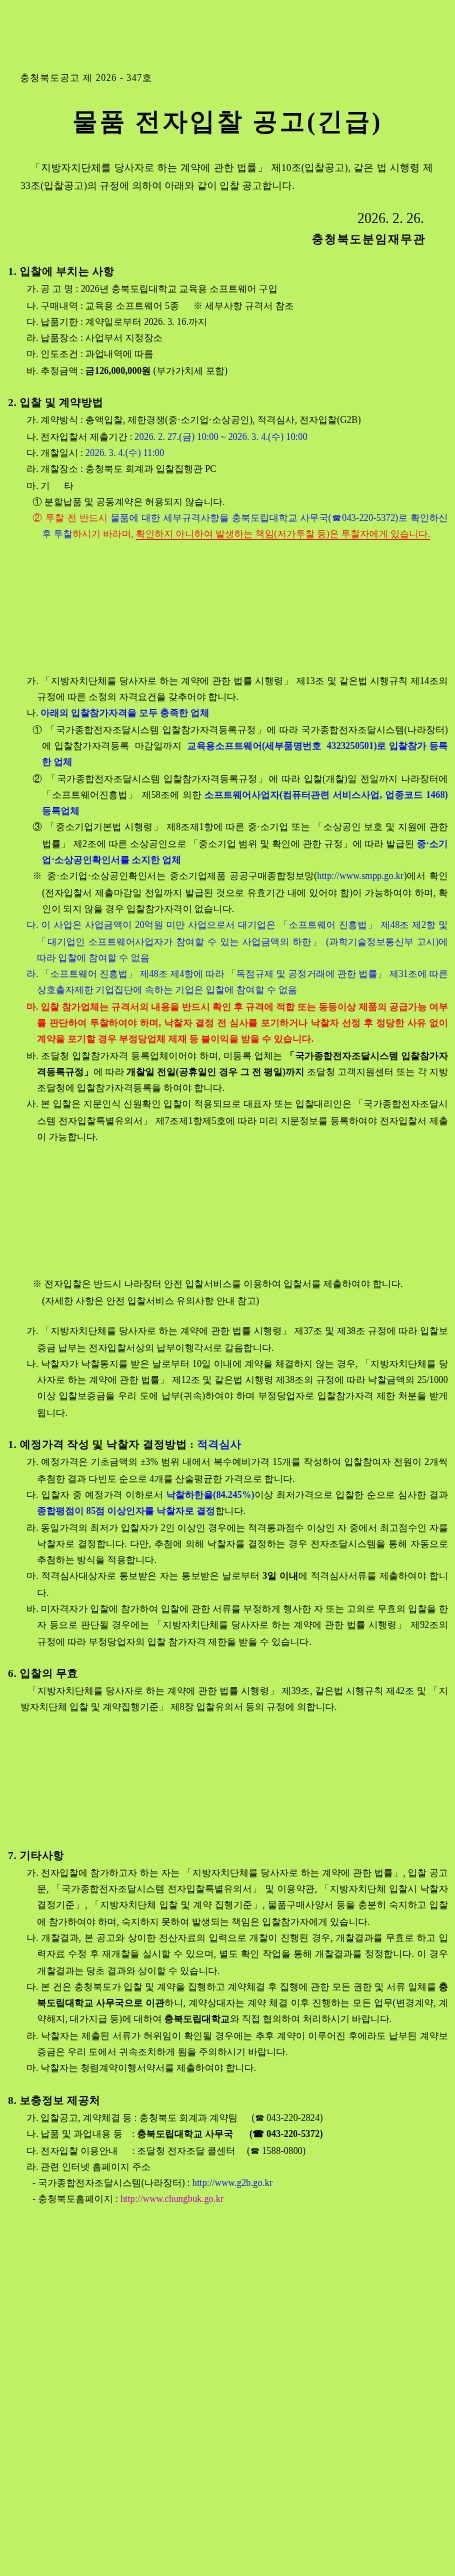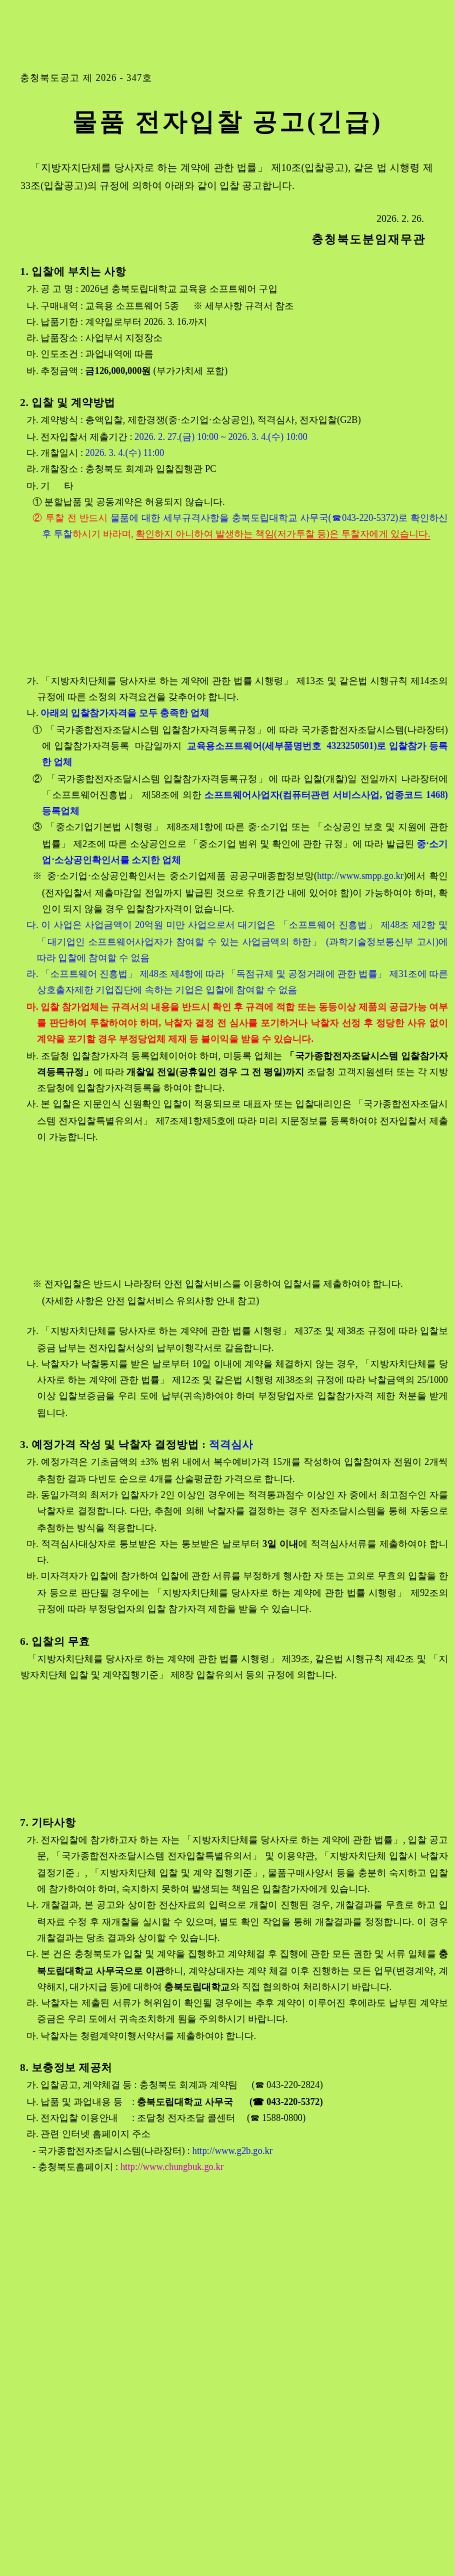--- a/index.html
+++ b/index.html
@@ -9,26 +9,26 @@
     background:#bef264;
     overflow:hidden;
     font-family:"Liberation Serif","DejaVu Serif",serif;
     color:#000;
     font-size:9.4px;
     line-height:16.3px;
   }
   .notice-no{margin:72px 0 0 20px;font-size:9.4px;line-height:13.2px;letter-spacing:0.6px;}
   .doc-title{margin-top:22px;text-align:center;font-size:25px;line-height:29px;font-weight:900;letter-spacing:2.2px;}
   .intro{margin:23px 22px 0 20.4px;text-indent:10px;font-size:10px;line-height:18px;text-align:justify;}
-  .doc-date{margin:16.5px 31px 0 0;text-align:right;font-size:10px;line-height:14.3px;}
+  .doc-date{margin:16.5px 31px 0 0;text-align:right;font-size:14px;line-height:14.3px;}
   .issuer{margin:5.5px 29px 0 0;text-align:right;font-size:11.6px;line-height:16.5px;font-weight:bold;letter-spacing:1.1px;}
   .sections{margin-top:0;}
   .section{margin-top:14.3px;}
   .section.pb{margin-top:130px;}
-  .sec-title{margin-left:20px;margin-right:22px;font-size:10.8px;font-weight:bold;line-height:19px;letter-spacing:0.3px;}
+  .sec-title{margin-left:8px;margin-right:22px;font-size:10.8px;font-weight:bold;line-height:19px;letter-spacing:0.3px;}
   .item{margin-right:7px;white-space:pre-wrap;text-align:justify;}
   .item.lv0{margin-left:20.4px;text-indent:7.2px;}
   .item.lv1{margin-left:37px;text-indent:-10.5px;}
   .item.lv2{margin-left:42px;text-indent:-9.4px;}
   .item.pb{margin-top:131px;}
   .seg{color:#000;}
   .seg.c-blue{color:#0f0fe8;}
   .seg.c-red{color:#ee1515;}
   .seg.c-magenta{color:#bf00bf;}
   .seg.bold{font-weight:bold;}
@@ -76,22 +76,23 @@
         <div class="item lv1"><span class="seg">바. 조달청 입찰참가자격 등록업체이어야 하며, 미등록 업체는 </span><span class="seg bold">「국가종합전자조달시스템 입찰참가자격등록규정」</span><span class="seg">에 따라 </span><span class="seg bold">개찰일 전일(공휴일인 경우 그 전 평일)까지</span><span class="seg"> 조달청 고객지원센터 또는 각 지방조달청에 입찰참가자격등록을 하여야 합니다.</span></div>
         <div class="item lv1"><span class="seg">사. 본 입찰은 지문인식 신원확인 입찰이 적용되므로 대표자 또는 입찰대리인은 「국가종합전자조달시스템 전자입찰특별유의서」 제7조제1항제5호에 따라 미리 지문정보를 등록하여야 전자입찰서 제출이 가능합니다.</span></div>
         <div class="item lv2 pb"><span class="seg">※ 전자입찰은 반드시 나라장터 안전 입찰서비스를 이용하여 입찰서를 제출하여야 합니다.
 (자세한 사항은 안전 입찰서비스 유의사항 안내 참고)</span></div>
       </section>
       <section class="section">
         <div class="item lv1"><span class="seg">가. 「지방자치단체를 당사자로 하는 계약에 관한 법률 시행령」 제37조 및 제38조 규정에 따라 입찰보증금 납부는 전자입찰서상의 납부이행각서로 갈음합니다.</span></div>
         <div class="item lv1"><span class="seg">나. 낙찰자가 낙찰통지를 받은 날로부터 10일 이내에 계약을 체결하지 않는 경우, 「지방자치단체를 당사자로 하는 계약에 관한 법률」 제12조 및 같은법 시행령 제38조의 규정에 따라 낙찰금액의 25/1000이상 입찰보증금을 우리 도에 납부(귀속)하여야 하며 부정당업자로 입찰참가자격 제한 처분을 받게 됩니다.</span></div>
       </section>
       <section class="section">
-        <div class="sec-title"><span class="seg">3. 예정가격 작성 및 낙찰자 결정방법 : </span><span class="seg c-blue">적격심사</span></div>
+        <div class="sec-title"><span class="seg">1. 예정가격 작성 및 낙찰자 결정방법 : </span><span class="seg c-blue">적격심사</span></div>
         <div class="item lv1"><span class="seg">가. 예정가격은 기초금액의 ±3% 범위 내에서 복수예비가격 15개를 작성하여 입찰참여자 전원이 2개씩 추첨한 결과 다빈도 순으로 4개를 산술평균한 가격으로 합니다.</span></div>
+        <div class="item lv1"><span class="seg">다. 입찰자 중 예정가격 이하로서 </span><span class="seg c-blue bold">낙찰하한율(84.245%)</span><span class="seg">이상 최저가격으로 입찰한 순으로 심사한 결과 </span><span class="seg c-blue bold">종합평점이 85점 이상인자를 낙찰자로 결정</span><span class="seg">합니다.</span></div>
         <div class="item lv1"><span class="seg">라. 동일가격의 최저가 입찰자가 2인 이상인 경우에는 적격통과점수 이상인 자 중에서 최고점수인 자를 낙찰자로 결정합니다. 다만, 추첨에 의해 낙찰자를 결정하는 경우 전자조달시스템을 통해 자동으로 추첨하는 방식을 적용합니다.</span></div>
         <div class="item lv1"><span class="seg">마. 적격심사대상자로 통보받은 자는 통보받은 날로부터 </span><span class="seg bold">3일 이내</span><span class="seg">에 적격심사서류를 제출하여야 합니다.</span></div>
         <div class="item lv1"><span class="seg">바. 미자격자가 입찰에 참가하여 입찰에 관한 서류를 부정하게 행사한 자 또는 고의로 무효의 입찰을 한 자 등으로 판단될 경우에는 「지방자치단체를 당사자로 하는 계약에 관한 법률 시행령」 제92조의 규정에 따라 부정당업자의 입찰 참가자격 제한을 받을 수 있습니다.</span></div>
       </section>
       <section class="section">
         <div class="sec-title"><span class="seg">6. 입찰의 무효</span></div>
         <div class="item lv0"><span class="seg">「지방자치단체를 당사자로 하는 계약에 관한 법률 시행령」 제39조, 같은법 시행규칙 제42조 및 「지방자치단체 입찰 및 계약집행기준」 제8장 입찰유의서 등의 규정에 의합니다.</span></div>
       </section>
       <section class="section pb">
         <div class="sec-title"><span class="seg">7. 기타사항</span></div>

